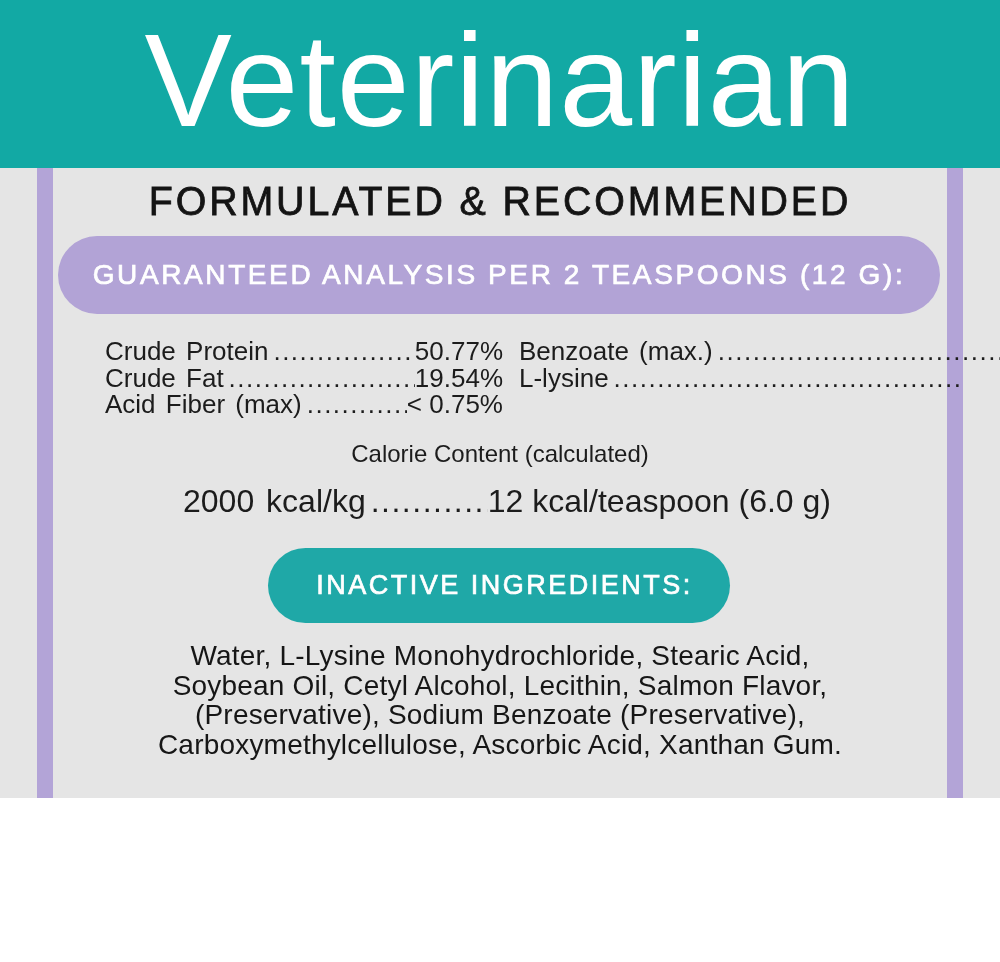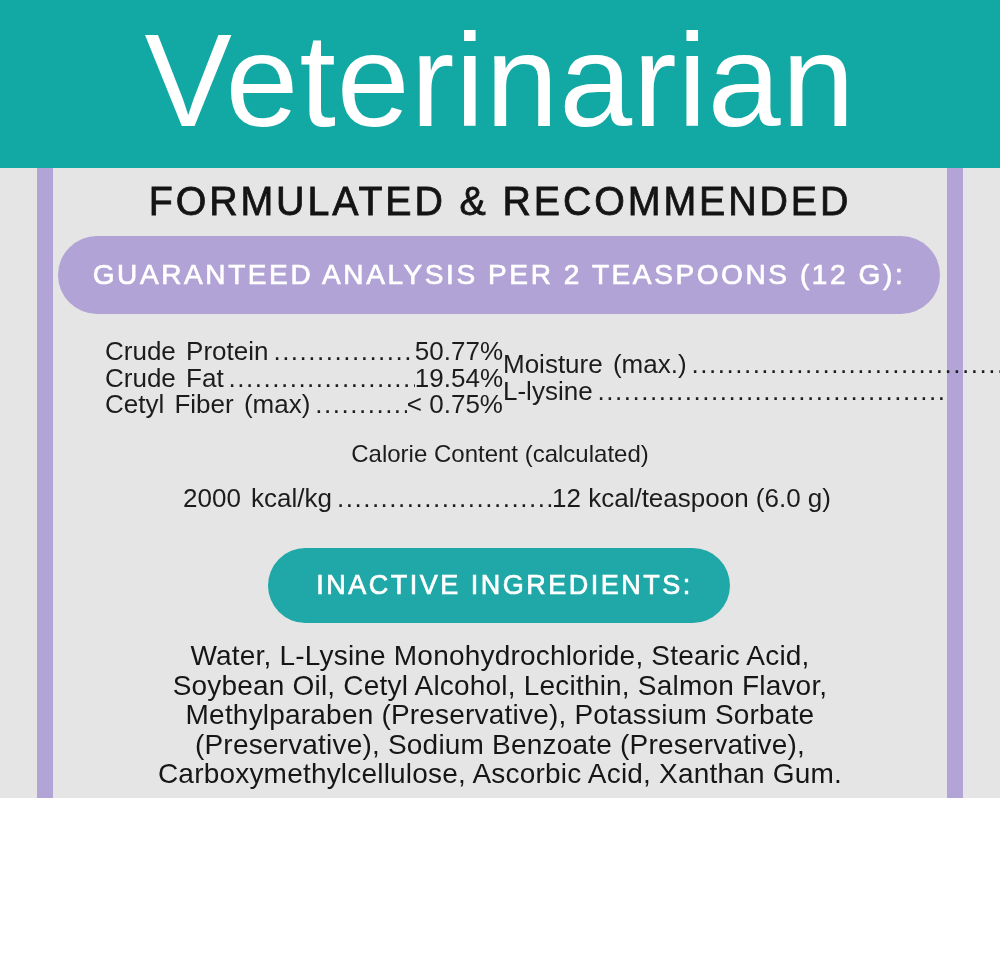--- a/index.html
+++ b/index.html
@@ -36,35 +36,35 @@
   .ga-title{
     color:#ffffff;font-size:28px;letter-spacing:2.6px;font-weight:400;
     -webkit-text-stroke:0.7px #ffffff;white-space:nowrap;
   }
   .ga-sub{
     color:#221d33;font-size:25px;font-weight:400;letter-spacing:0.2px;
     -webkit-text-stroke:0.5px #221d33;margin-top:2px;
   }
   .analysis{
     position:absolute;left:105px;top:338px;width:812px;z-index:3;
-    display:flex;gap:0;font-size:26px;align-items:center;
+    display:flex;gap:16px;font-size:26px;
   }
   .col-left{width:398px;flex:none;}
   .col-right{flex:1;}
   .a-row{display:flex;align-items:baseline;line-height:26.5px;white-space:nowrap;}
   .a-label{flex:none;word-spacing:3px;}
   .a-leader{flex:1;overflow:hidden;letter-spacing:1.5px;padding:0 5px;}
   .a-value{flex:none;}
   .cal-title{
     position:absolute;left:0;top:440px;width:1000px;text-align:center;z-index:3;
     font-size:24px;
   }
   .cal-line{
     position:absolute;left:183px;top:483px;width:648px;z-index:3;
-    display:flex;align-items:flex-start;font-size:26px;white-space:nowrap;
+    display:flex;align-items:flex-start;font-size:32px;white-space:nowrap;
   }
   .pill{
     position:absolute;left:268px;top:548px;width:462px;height:75px;z-index:3;
     background:#1fa8a7;border-radius:38px;
     display:flex;align-items:center;justify-content:center;
   }
   .pill-text{
     color:#ffffff;font-size:27px;letter-spacing:2.5px;font-weight:400;
     -webkit-text-stroke:0.7px #ffffff;white-space:nowrap;margin-left:11px;
   }
@@ -104,28 +104,28 @@
         <span class="a-label">Crude Protein</span>
         <span class="a-leader">........................................</span>
         <span class="a-value">50.77%</span>
       </div>
       <div class="a-row">
         <span class="a-label">Crude Fat</span>
         <span class="a-leader">........................................</span>
         <span class="a-value">19.54%</span>
       </div>
       <div class="a-row">
-        <span class="a-label">Cetyl Fiber (max)</span>
+        <span class="a-label">Acid Fiber (max)</span>
         <span class="a-leader">........................................</span>
         <span class="a-value">&lt; 0.75%</span>
       </div>
     </div>
     <div class="col-right">
       <div class="a-row">
-        <span class="a-label">Moisture (max.)</span>
+        <span class="a-label">Benzoate (max.)</span>
         <span class="a-leader">........................................</span>
 
       </div>
       <div class="a-row">
         <span class="a-label">L-lysine</span>
         <span class="a-leader">........................................</span>
 
       </div>
     </div>
   </div>
@@ -138,21 +138,20 @@
     <span class="a-value">12 kcal/teaspoon (6.0 g)</span>
   </div>
 
   <div class="pill">
     <div class="pill-text">INACTIVE INGREDIENTS:</div>
   </div>
 
   <div class="ingredients">
     <div>Water, L-Lysine Monohydrochloride, Stearic Acid,</div>
     <div>Soybean Oil, Cetyl Alcohol, Lecithin, Salmon Flavor,</div>
-    <div>Methylparaben (Preservative), Potassium Sorbate</div>
     <div>(Preservative), Sodium Benzoate (Preservative),</div>
     <div>Carboxymethylcellulose, Ascorbic Acid, Xanthan Gum.</div>
   </div>
 
   <div class="logo">
     <svg viewBox="0 0 350 135" xmlns="http://www.w3.org/2000/svg">
       <defs>
         <linearGradient id="crossGrad" gradientUnits="userSpaceOnUse" x1="70" y1="22" x2="135" y2="108">
           <stop offset="0" stop-color="#4fb848"></stop>
           <stop offset="1" stop-color="#12a49b"></stop>

